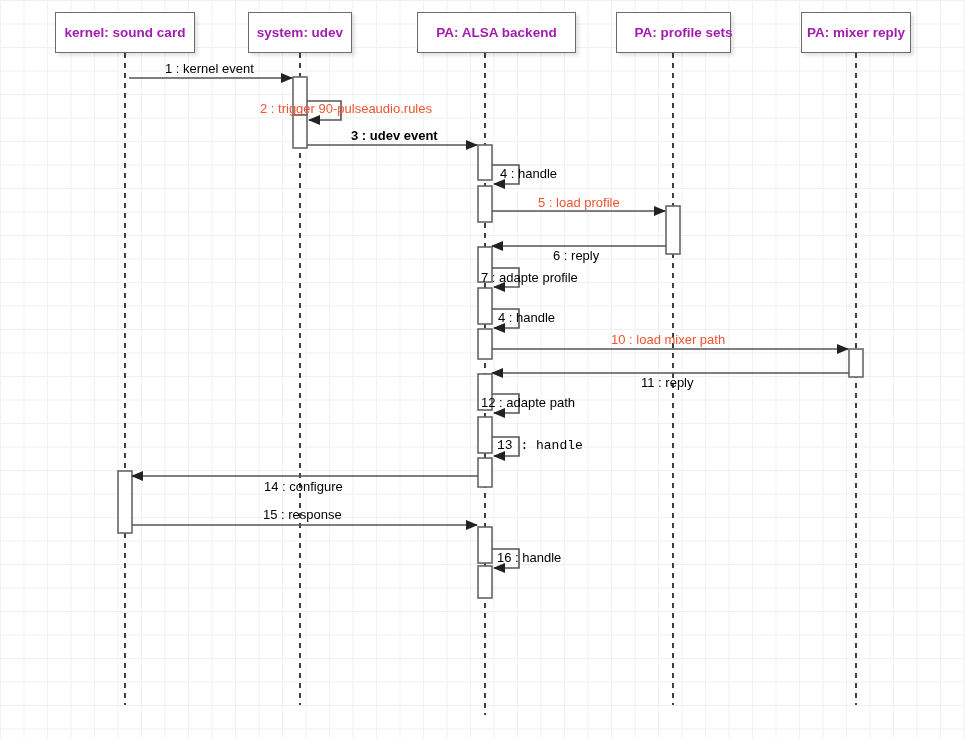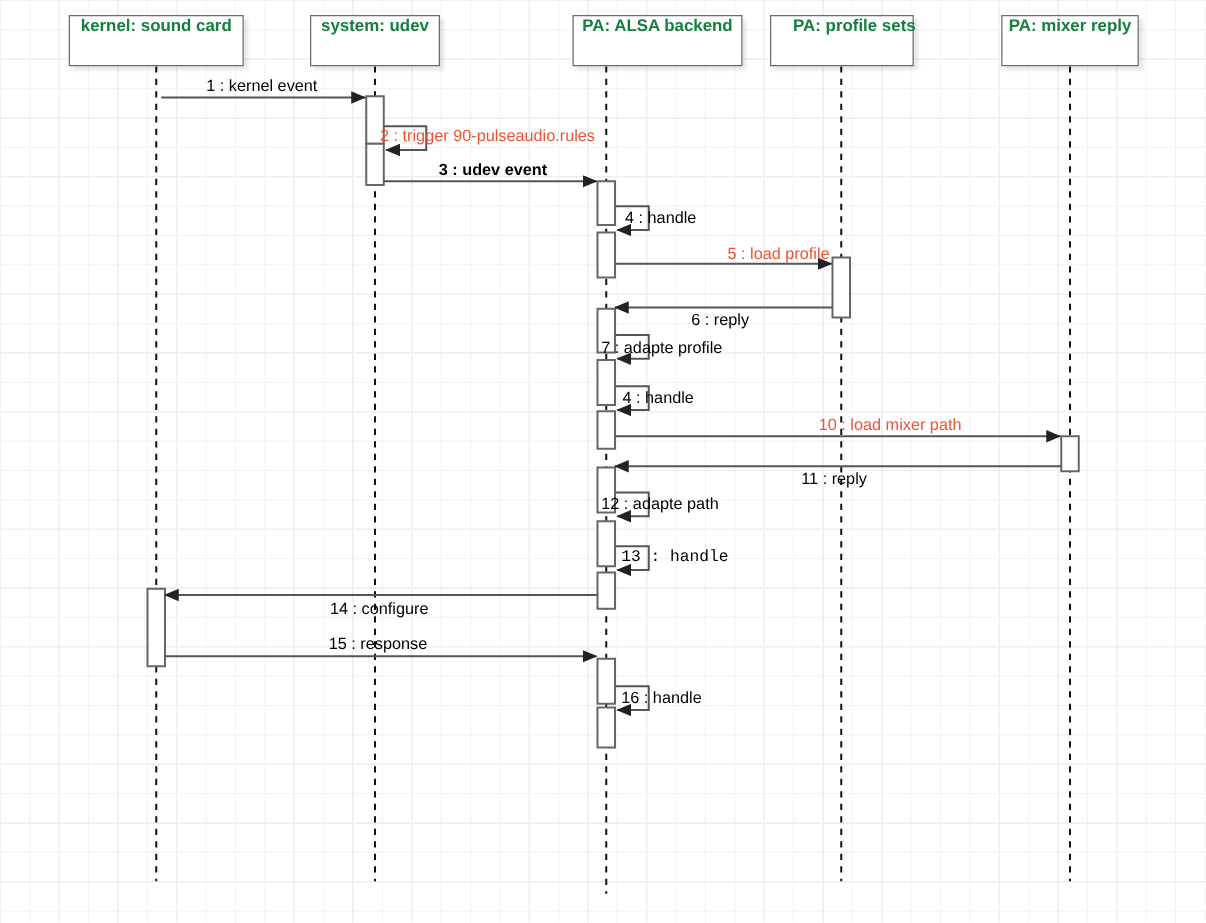--- a/index.html
+++ b/index.html
@@ -38,36 +38,36 @@
     width: 965px;
     height: 738px;
   }
   .lifeline-box {
     position: absolute;
     box-sizing: border-box;
     background: #ffffff;
     border: 1.6px solid #6b6b6b;
     box-shadow: 3px 3px 3px rgba(0,0,0,0.10);
     display: flex;
+    align-items: center;
     justify-content: center;
     font-size: 13.5px;
     font-weight: bold;
-    color: #15803d;
+    color: #a21caf;
     white-space: nowrap;
   }
   .msg-label {
     position: absolute;
     font-size: 13px;
     color: #000000;
     white-space: nowrap;
     line-height: 14px;
   }
   .msg-label.accent {
     color: #ef5330;
-    margin-left: 44px;
   }
 </style>
 </head>
 <body>
 
 <div id="canvas">
 
   <svg id="svg-layer" viewBox="0 0 965 738" xmlns="http://www.w3.org/2000/svg">
     <defs>
       <marker id="arrow-solid" viewBox="0 0 12 10" refX="11" refY="5" markerWidth="12" markerHeight="10" orient="auto-start-reverse" markerUnits="userSpaceOnUse">
@@ -147,21 +147,21 @@
       </g>
   </svg>
 
   <div id="participant-boxes">
       <div class="lifeline-box" style="left: 55px; top: 12px; width: 140px; height: 41px;">
         <span>kernel: sound card</span>
       </div>
       <div class="lifeline-box" style="left: 248px; top: 12px; width: 104px; height: 41px;">
         <span>system: udev</span>
       </div>
-      <div class="lifeline-box" style="left: 417px; top: 12px; width: 136px; height: 41px; margin-left: 41px;">
+      <div class="lifeline-box" style="left: 417px; top: 12px; width: 159px; height: 41px;">
         <span>PA: ALSA backend</span>
       </div>
       <div class="lifeline-box" style="left: 616px; top: 12px; width: 115px; height: 41px; padding-left: 20px;">
         <span>PA: profile sets</span>
       </div>
       <div class="lifeline-box" style="left: 801px; top: 12px; width: 110px; height: 41px;">
         <span>PA: mixer reply</span>
       </div>
     </div>
   <div id="message-labels">

